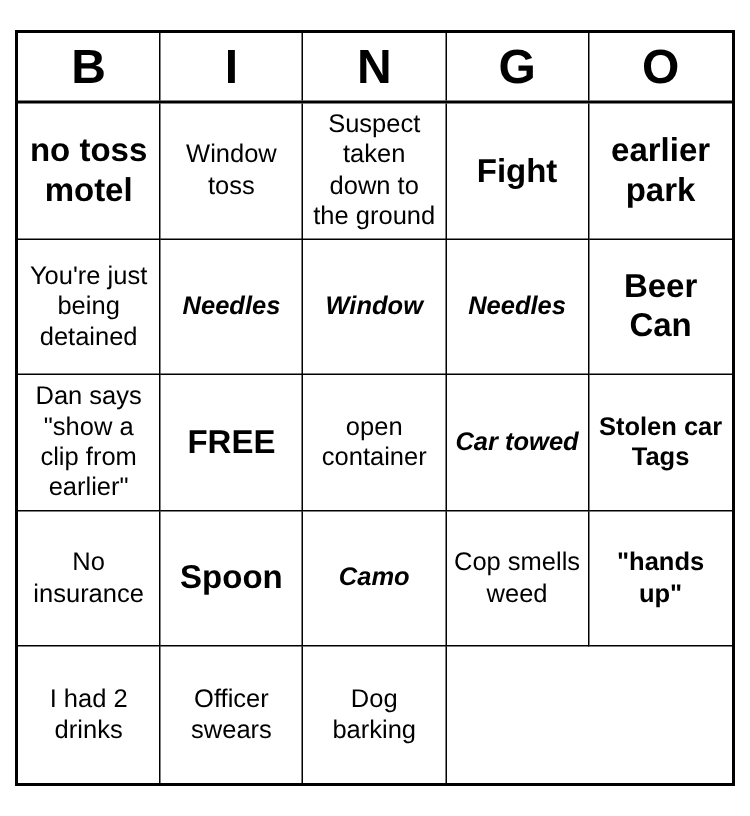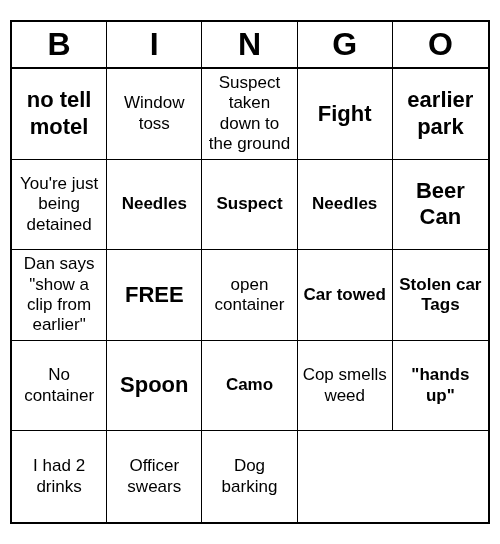--- a/index.html
+++ b/index.html
@@ -56,55 +56,56 @@
     .bingo-cell:nth-child(n+21) {
       border-bottom: none;
     }
     .bingo-cell.large-text {
       font-size: 22px;
       font-weight: bold;
     }
     .bingo-cell.medium-text {
       font-size: 17px;
       font-weight: bold;
+      font-style: italic;
     }
     .bingo-cell.free {
       font-size: 22px;
       font-weight: bold;
       text-align: center;
     }
   </style>
 </head>
 <body>
 
 <div class="bingo-card">
   <div class="bingo-header">
   <div class="bingo-header-cell">B</div>
       <div class="bingo-header-cell">I</div>
       <div class="bingo-header-cell">N</div>
       <div class="bingo-header-cell">G</div>
       <div class="bingo-header-cell">O</div>
     </div>
   <div class="bingo-grid">
-      <div class="bingo-cell large-text">no tell motel</div>
+      <div class="bingo-cell large-text">no toss motel</div>
       <div class="bingo-cell">Window toss</div>
       <div class="bingo-cell">Suspect taken down to the ground</div>
       <div class="bingo-cell large-text">Fight</div>
       <div class="bingo-cell large-text">earlier park</div>
       <div class="bingo-cell">You're just being detained</div>
       <div class="bingo-cell medium-text">Needles</div>
-      <div class="bingo-cell medium-text">Suspect</div>
+      <div class="bingo-cell medium-text">Window</div>
       <div class="bingo-cell medium-text">Needles</div>
       <div class="bingo-cell large-text">Beer Can</div>
       <div class="bingo-cell">Dan says "show a clip from earlier"</div>
       <div class="bingo-cell free">FREE</div>
       <div class="bingo-cell">open container</div>
       <div class="bingo-cell medium-text">Car towed</div>
       <div class="bingo-cell">Stolen car Tags</div>
-      <div class="bingo-cell">No container</div>
+      <div class="bingo-cell">No insurance</div>
       <div class="bingo-cell large-text">Spoon</div>
       <div class="bingo-cell medium-text">Camo</div>
       <div class="bingo-cell">Cop smells weed</div>
       <div class="bingo-cell">"hands up"</div>
       <div class="bingo-cell">I had 2 drinks</div>
       <div class="bingo-cell">Officer swears</div>
       <div class="bingo-cell">Dog barking</div>
     </div>
 </div>
 

